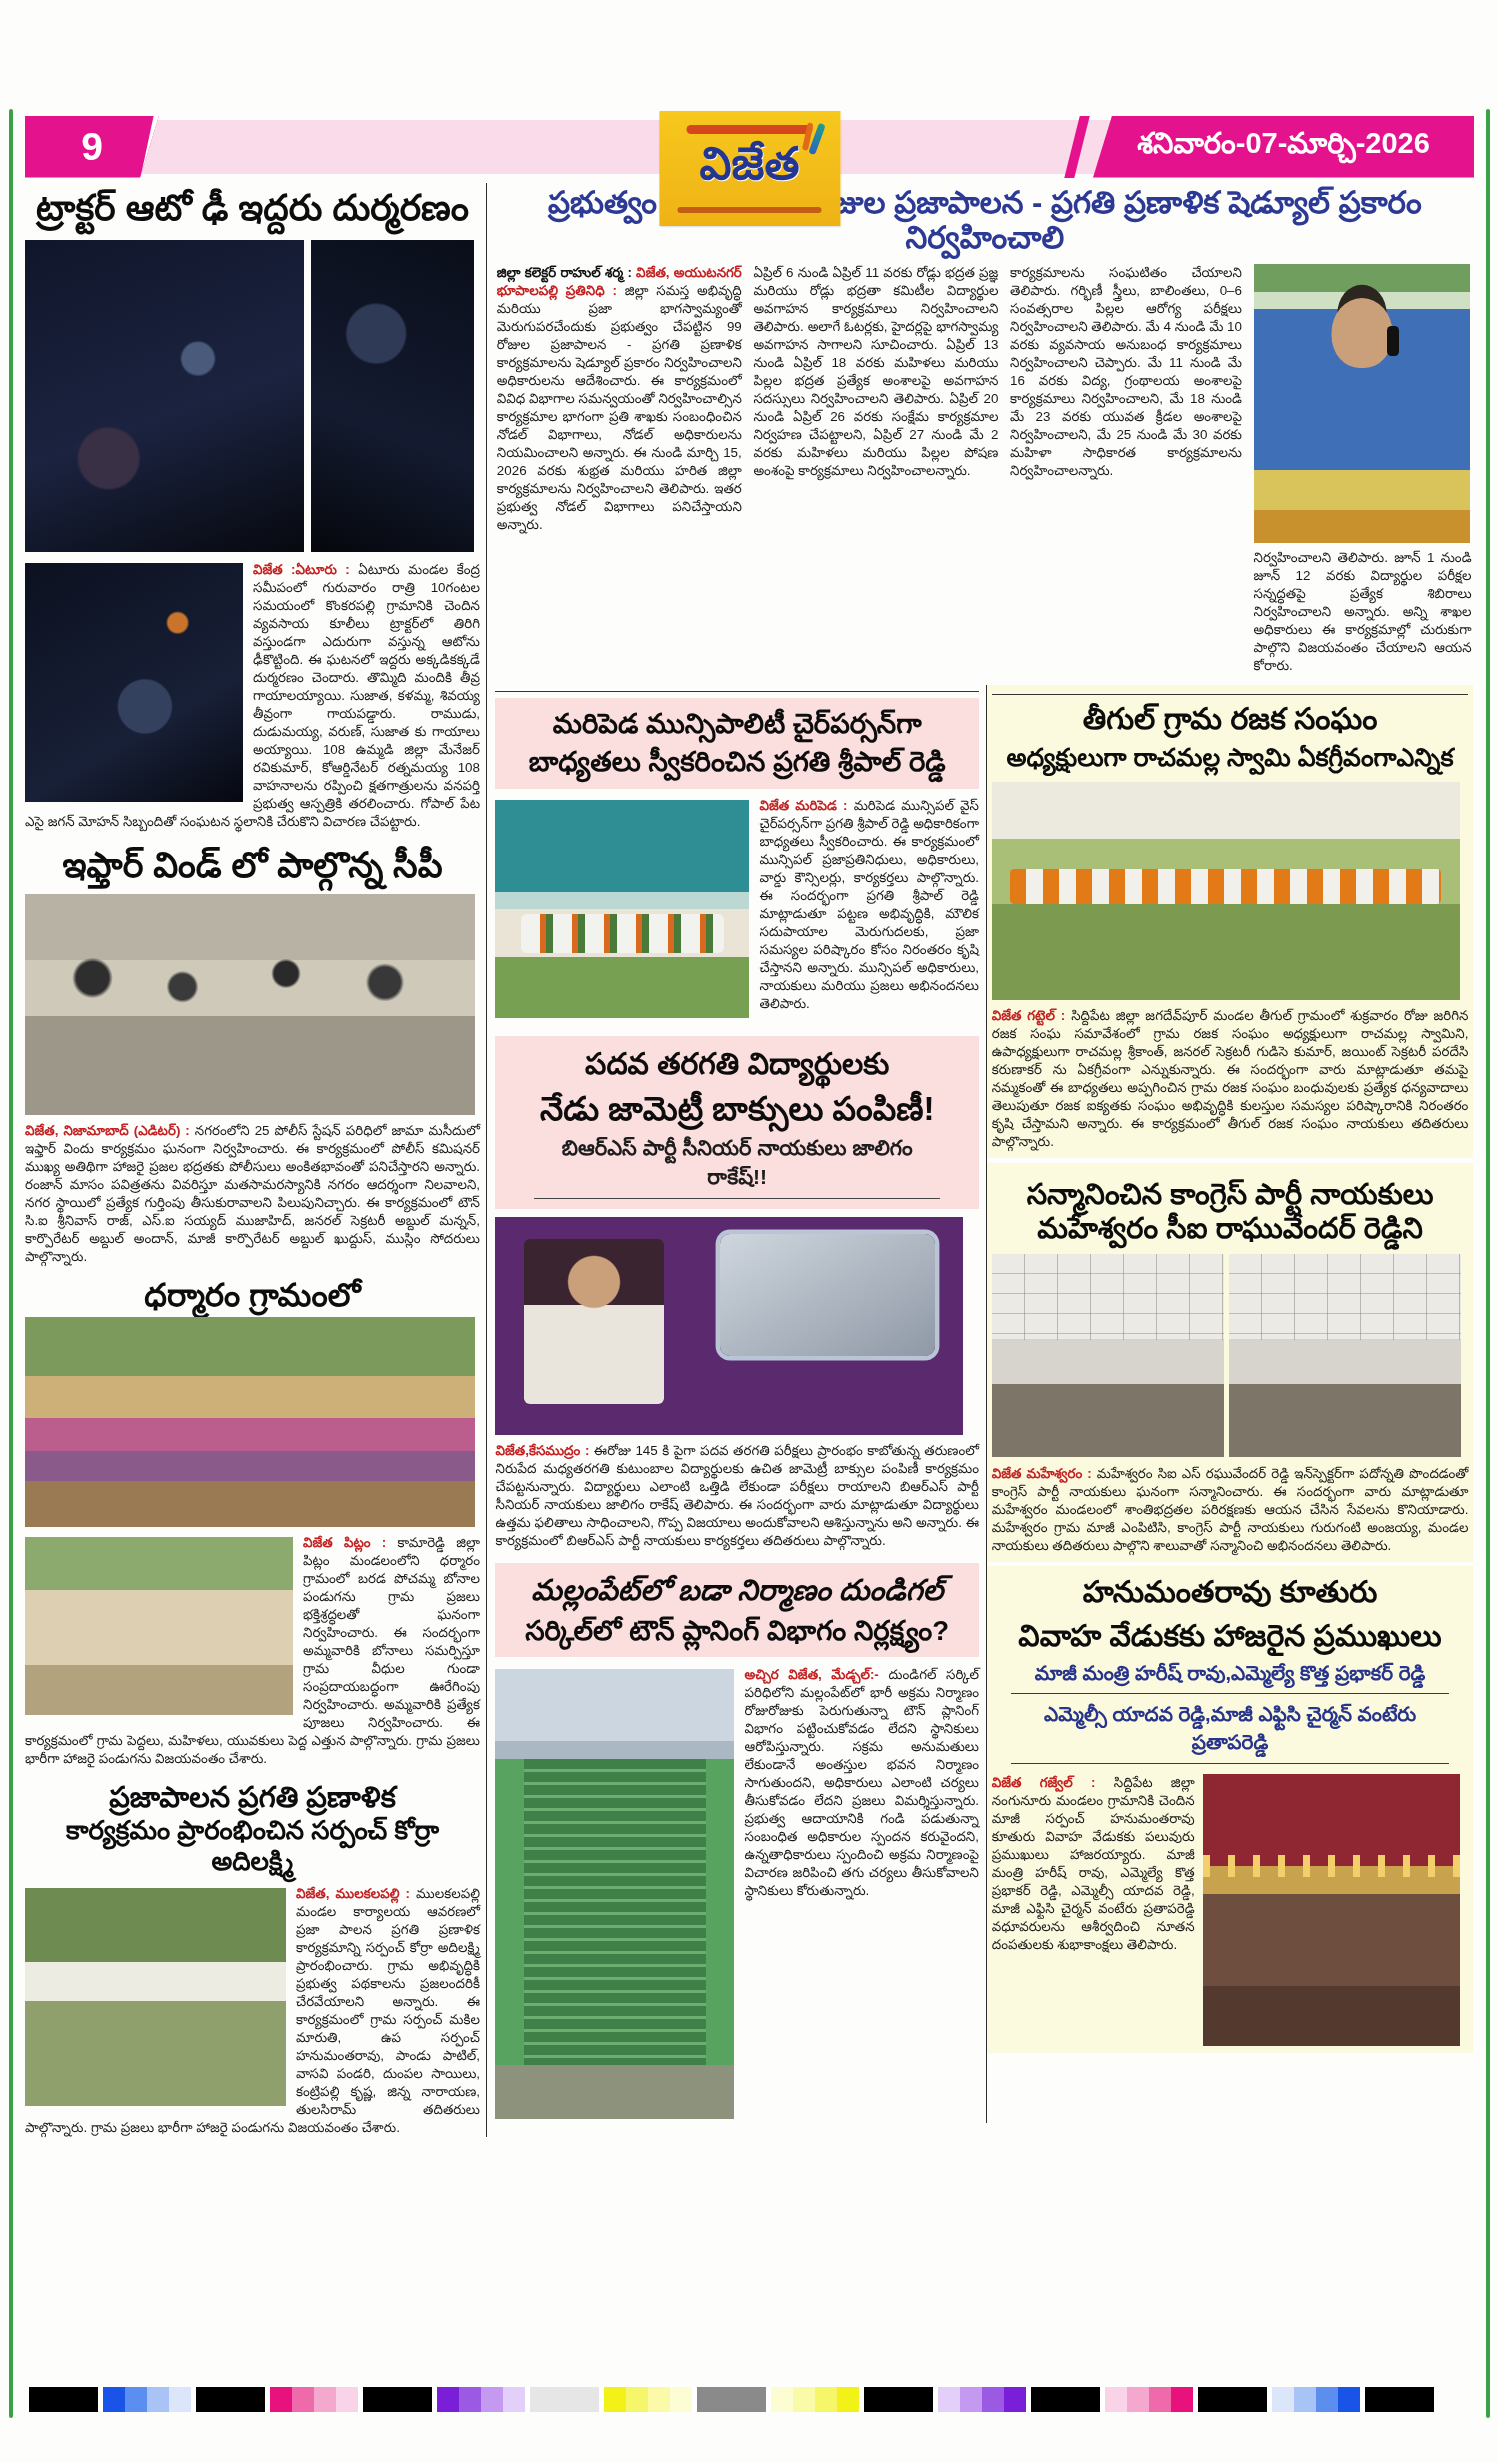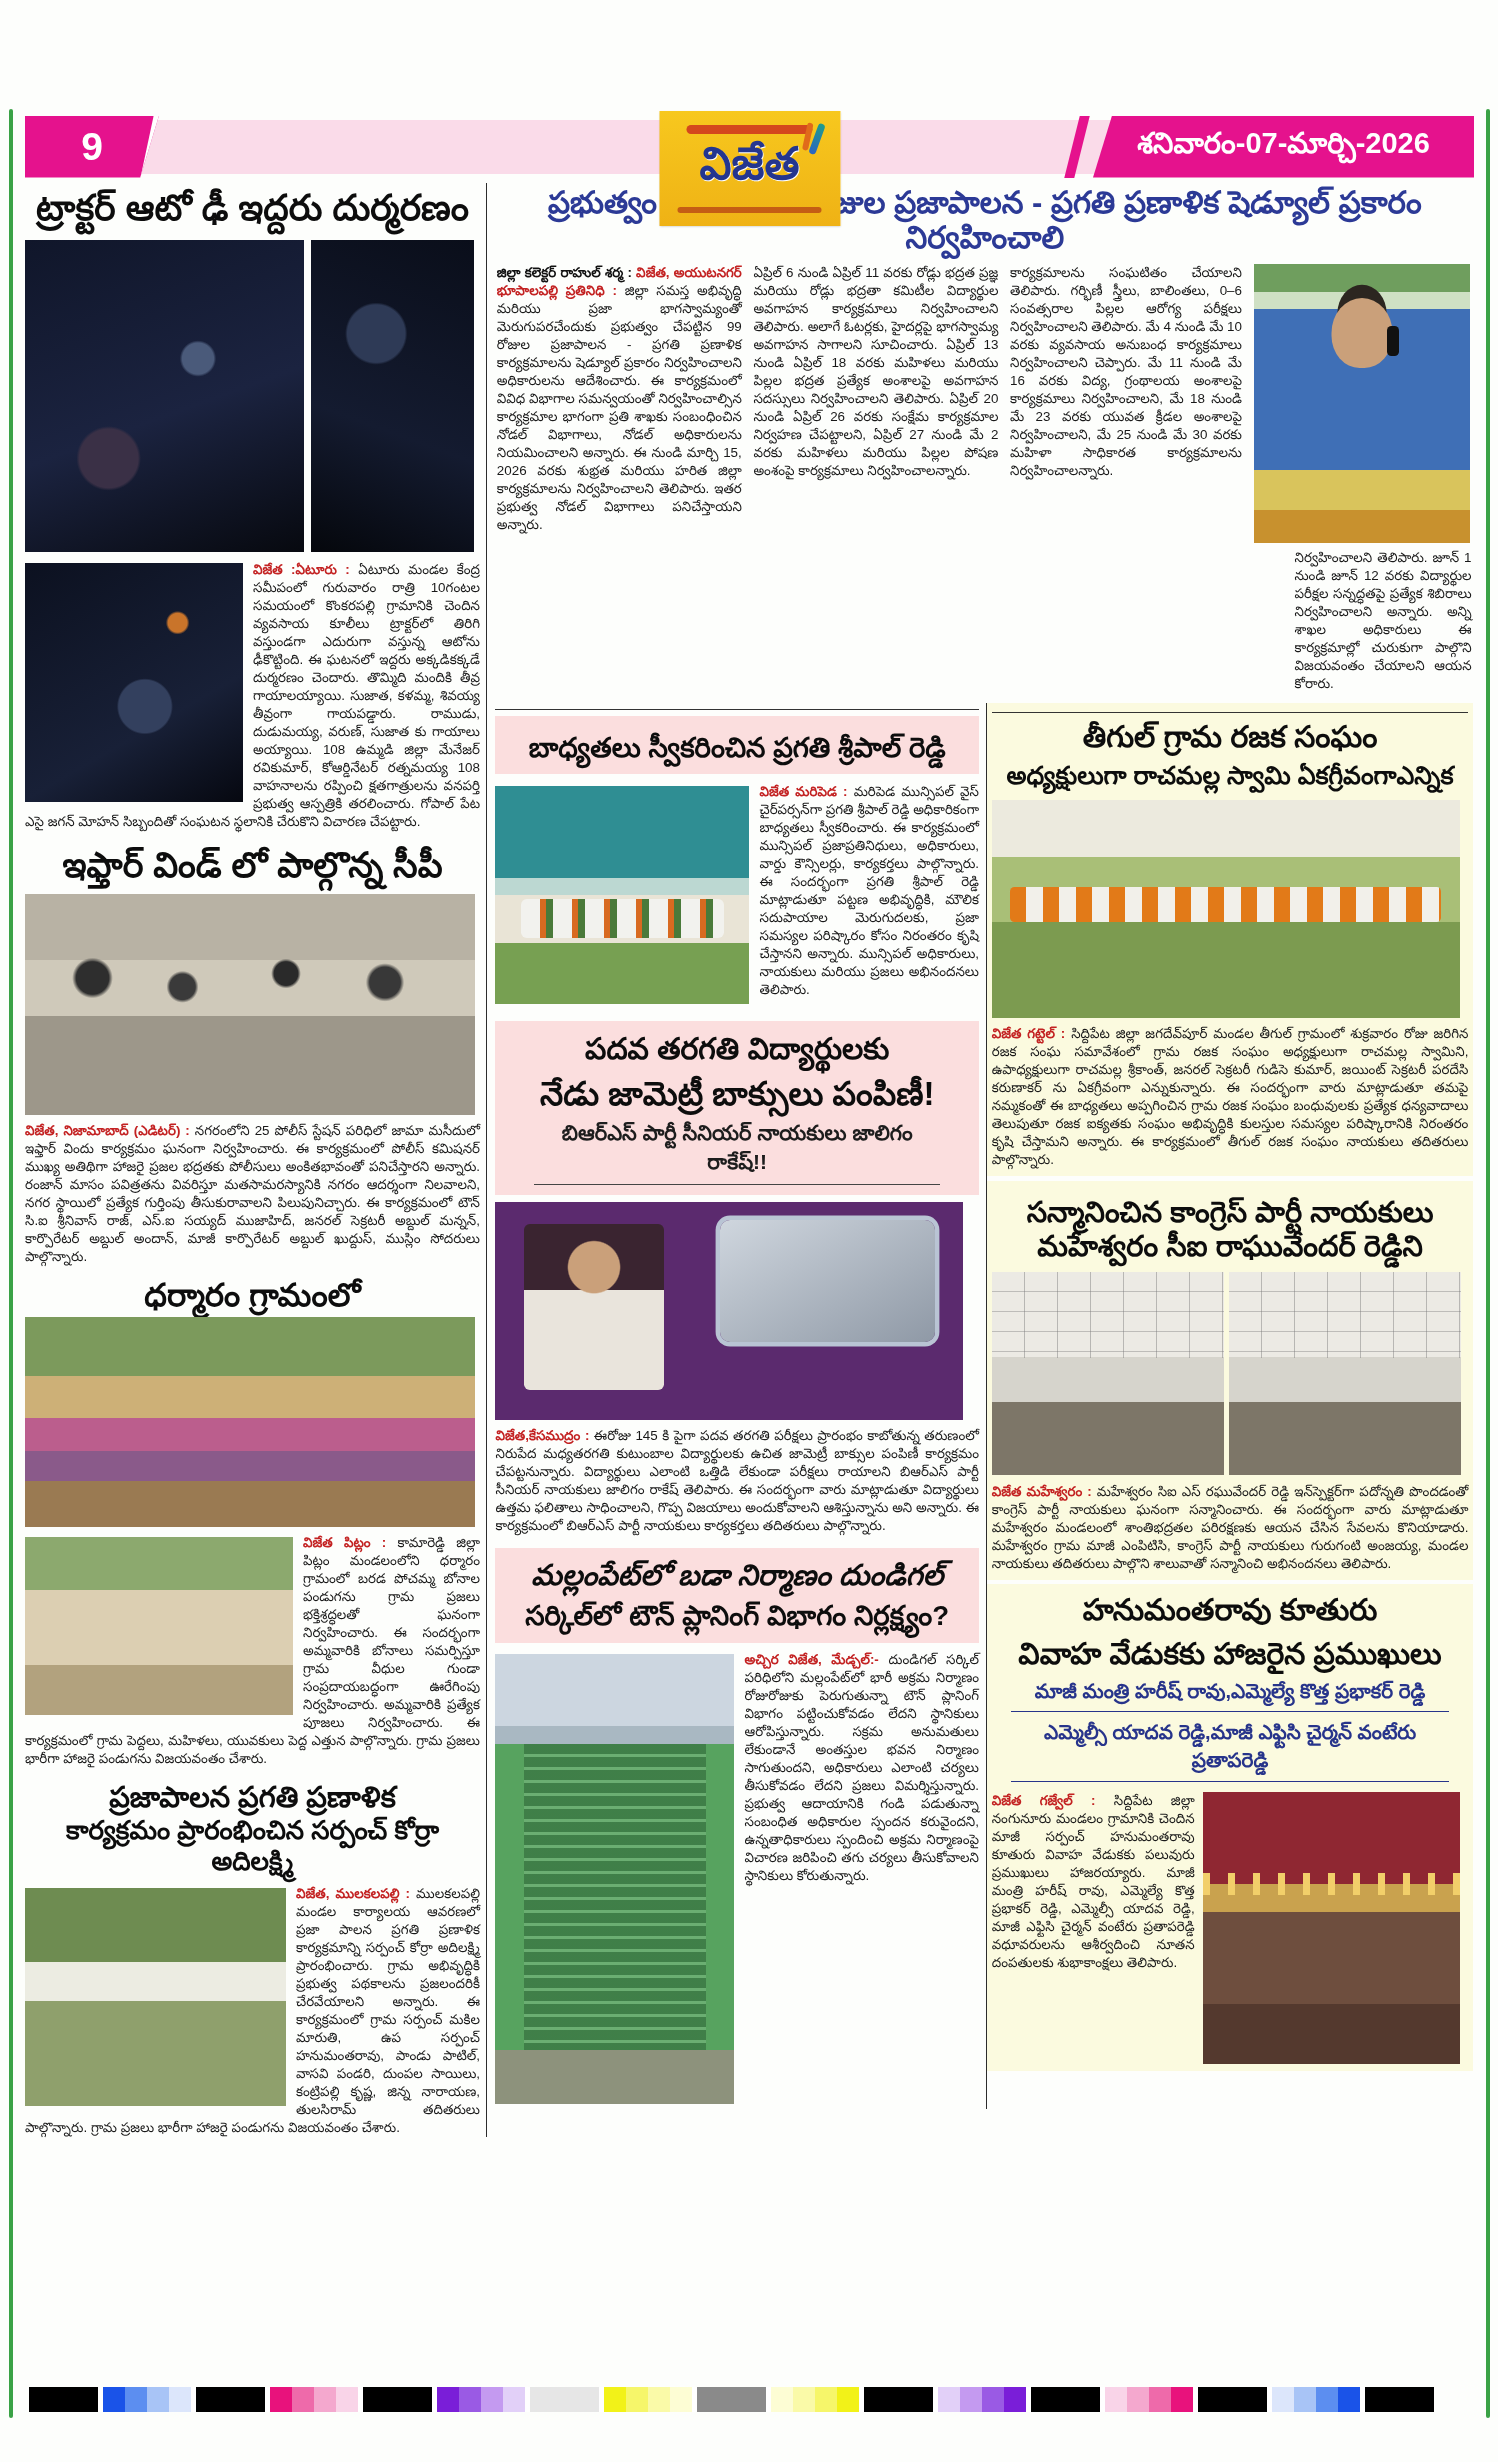--- a/index.html
+++ b/index.html
@@ -186,32 +186,33 @@
               <span>జిల్లా సమస్త అభివృద్ధి మరియు ప్రజా భాగస్వామ్యంతో మెరుగుపరచేందుకు ప్రభుత్వం చేపట్టిన 99 రోజుల ప్రజాపాలన - ప్రగతి ప్రణాళిక కార్యక్రమాలను షెడ్యూల్ ప్రకారం నిర్వహించాలని అధికారులను ఆదేశించారు. ఈ కార్యక్రమంలో వివిధ విభాగాల సమన్వయంతో నిర్వహించాల్సిన కార్యక్రమాల భాగంగా ప్రతి శాఖకు సంబంధించిన నోడల్ విభాగాలు, నోడల్ అధికారులను నియమించాలని అన్నారు. ఈ నుండి మార్చి 15, 2026 వరకు శుభ్రత మరియు హరిత జిల్లా కార్యక్రమాలను నిర్వహించాలని తెలిపారు. ఇతర ప్రభుత్వ నోడల్ విభాగాలు పనిచేస్తాయని అన్నారు.</span>
             </div>
             <div class="body" style="width:245px;">
               <span>ఏప్రిల్ 6 నుండి ఏప్రిల్ 11 వరకు రోడ్లు భద్రత ప్రజ్ఞ మరియు రోడ్లు భద్రతా కమిటీల విద్యార్థుల అవగాహన కార్యక్రమాలు నిర్వహించాలని తెలిపారు. అలాగే ఓటర్లకు, హైదర్లపై భాగస్వామ్య అవగాహన సాగాలని సూచించారు. ఏప్రిల్ 13 నుండి ఏప్రిల్ 18 వరకు మహిళలు మరియు పిల్లల భద్రత ప్రత్యేక అంశాలపై అవగాహన సదస్సులు నిర్వహించాలని తెలిపారు. ఏప్రిల్ 20 నుండి ఏప్రిల్ 26 వరకు సంక్షేమ కార్యక్రమాల నిర్వహణ చేపట్టాలని, ఏప్రిల్ 27 నుండి మే 2 వరకు మహిళలు మరియు పిల్లల పోషణ అంశంపై కార్యక్రమాలు నిర్వహించాలన్నారు.</span>
             </div>
             <div class="body" style="width:232px;">
               <span>కార్యక్రమాలను సంఘటితం చేయాలని తెలిపారు. గర్భిణీ స్త్రీలు, బాలింతలు, 0–6 సంవత్సరాల పిల్లల ఆరోగ్య పరీక్షలు నిర్వహించాలని తెలిపారు. మే 4 నుండి మే 10 వరకు వ్యవసాయ అనుబంధ కార్యక్రమాలు నిర్వహించాలని చెప్పారు. మే 11 నుండి మే 16 వరకు విద్య, గ్రంథాలయ అంశాలపై కార్యక్రమాలు నిర్వహించాలని, మే 18 నుండి మే 23 వరకు యువత క్రీడల అంశాలపై నిర్వహించాలని, మే 25 నుండి మే 30 వరకు మహిళా సాధికారత కార్యక్రమాలను నిర్వహించాలన్నారు.</span>
             </div>
             <div style="width:218px;">
               <div class="ph ph-collector" style="width:216px;height:279px;"></div>
-              <div class="body" style="margin-top:5.8px;margin-left:41px;">నిర్వహించాలని తెలిపారు. జూన్ 1 నుండి జూన్ 12 వరకు విద్యార్థుల పరీక్షల సన్నద్ధతపై ప్రత్యేక శిబిరాలు నిర్వహించాలని అన్నారు. అన్ని శాఖల అధికారులు ఈ కార్యక్రమాల్లో చురుకుగా పాల్గొని విజయవంతం చేయాలని ఆయన కోరారు.</div>
+              <div class="body" style="margin-top:5.8px;">నిర్వహించాలని తెలిపారు. జూన్ 1 నుండి జూన్ 12 వరకు విద్యార్థుల పరీక్షల సన్నద్ధతపై ప్రత్యేక శిబిరాలు నిర్వహించాలని అన్నారు. అన్ని శాఖల అధికారులు ఈ కార్యక్రమాల్లో చురుకుగా పాల్గొని విజయవంతం చేయాలని ఆయన కోరారు.</div>
             </div>
           </div>
         </section>
 
         <div class="rowsplit" style="margin-top:10px;">
 
           <div class="center-col">
 
             <section>
               <div class="rule"></div>
               <div class="box-pink">
+                <div class="hl" style="font-size:27.6px;">మరిపెడ మున్సిపాలిటీ చైర్‌పర్సన్‌గా</div>
                 <div class="hl" style="font-size:27.6px;margin-top:5.8px;">బాధ్యతలు స్వీకరించిన ప్రగతి శ్రీపాల్ రెడ్డి</div>
               </div>
               <div class="body" style="margin-top:8.7px;">
                 <div class="ph ph-maripeda float-l" style="width:254px;height:218px;"></div>
                 <span class="dl">విజేత మరిపెడ :</span>
                 <span>మరిపెడ మున్సిపల్ వైస్ చైర్‌పర్సన్‌గా ప్రగతి శ్రీపాల్ రెడ్డి అధికారికంగా బాధ్యతలు స్వీకరించారు. ఈ కార్యక్రమంలో మున్సిపల్ ప్రజాప్రతినిధులు, అధికారులు, వార్డు కౌన్సిలర్లు, కార్యకర్తలు పాల్గొన్నారు. ఈ సందర్భంగా ప్రగతి శ్రీపాల్ రెడ్డి మాట్లాడుతూ పట్టణ అభివృద్ధికి, మౌలిక సదుపాయాల మెరుగుదలకు, ప్రజా సమస్యల పరిష్కారం కోసం నిరంతరం కృషి చేస్తానని అన్నారు. మున్సిపల్ అధికారులు, నాయకులు మరియు ప్రజలు అభినందనలు తెలిపారు.</span>
                 <div class="clear"></div>
               </div>
             </section>
 

